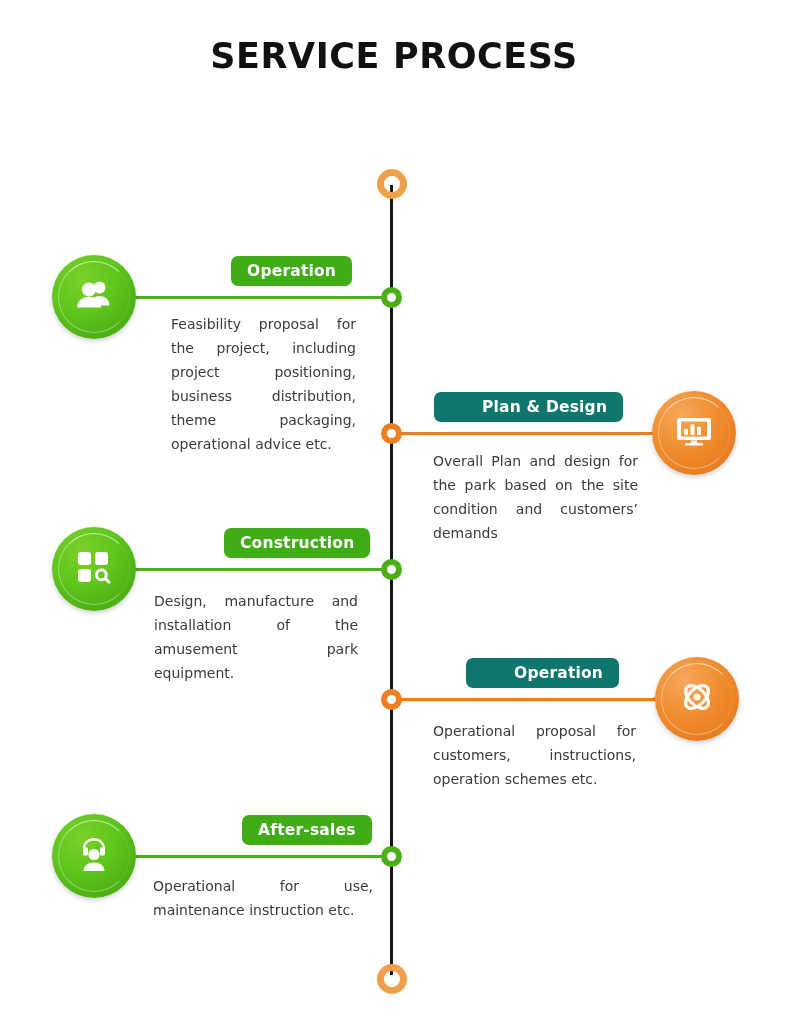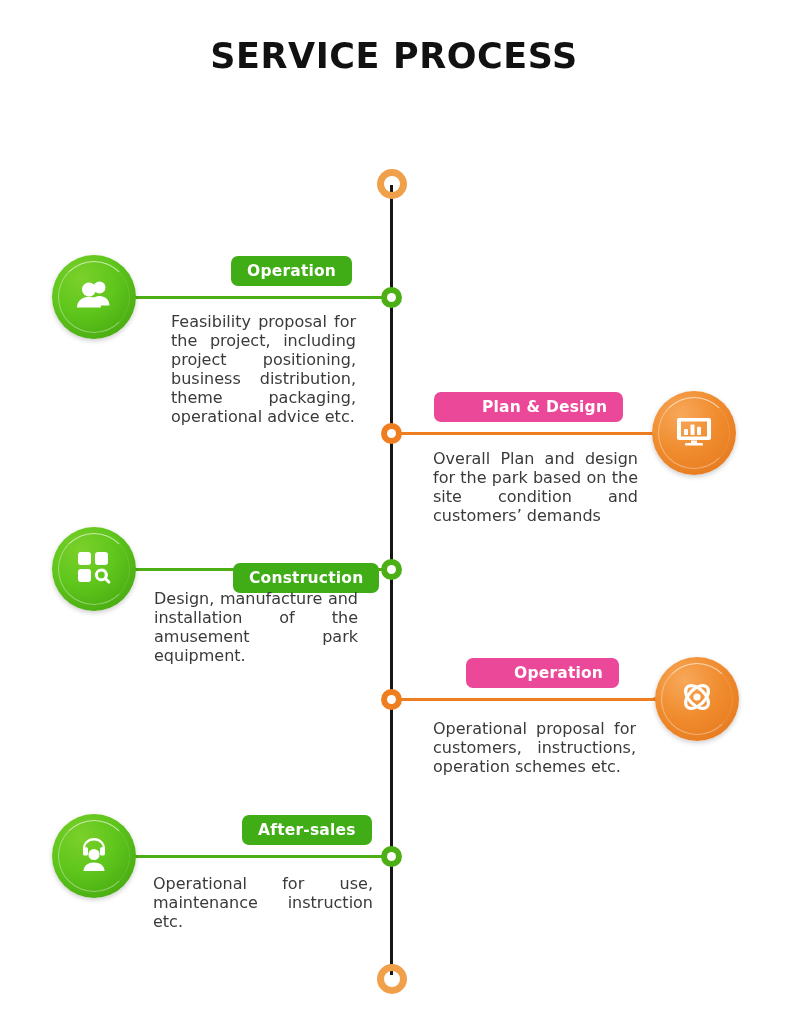--- a/index.html
+++ b/index.html
@@ -125,27 +125,27 @@
     border-radius: 7px;
     color: #ffffff;
     font-size: 15.5px;
     font-weight: 700;
     display: flex; align-items: center; justify-content: center;
     padding: 0 16px;
     letter-spacing: 0.2px;
     white-space: nowrap;
   }
   .pill.green { background: #41ad16; }
-  .pill.orange { background: #ec4899; padding-left: 48px; }
+  .pill.orange { background: #0f766e; padding-left: 48px; }
 
   
   .desc {
     position: absolute;
-    font-size: 16px;
-    line-height: 19px;
+    font-size: 14px;
+    line-height: 24px;
     color: #3a3a3a;
     text-align: justify;
     text-align-last: left;
     font-family: "DejaVu Sans", "Liberation Sans", sans-serif;
   }
 </style>
 </head>
 <body>
 
 <div id="page">
@@ -220,21 +220,21 @@
           <g fill="#ffffff">
             <rect x="4" y="5" width="13" height="13" rx="3"></rect>
             <rect x="21" y="5" width="13" height="13" rx="3"></rect>
             <rect x="4" y="22" width="13" height="13" rx="3"></rect>
             <path d="M27.3 21.5a6.4 6.4 0 1 0 3.6 11.7l3.1 3.1a1.5 1.5 0 0 0 2.1-2.1l-3.1-3.1a6.4 6.4 0 0 0-5.7-9.6zm0 3a3.4 3.4 0 1 1 0 6.8 3.4 3.4 0 0 1 0-6.8z"></path>
           </g>
         </svg>
       </span>
     </div>
 
-    <div class="pill green" style="left:233px; top:-41px;margin-top:35px;">Construction</div>
+    <div class="pill green" style="left:224px; top:-41px;">Construction</div>
 
     <div class="desc" style="left:154px; top:20px; width:204px;">Design, manufacture and installation of the amusement park equipment.</div>
   </div>
 
   <div class="row" style="top:699px">
     <div class="connector orange" style="left:391px; width:275px;"></div>
     <div class="stem orange right" style="left:650px;"></div>
     <div class="node orange"></div>
 
     <div class="bubble orange" style="left:655px;">

